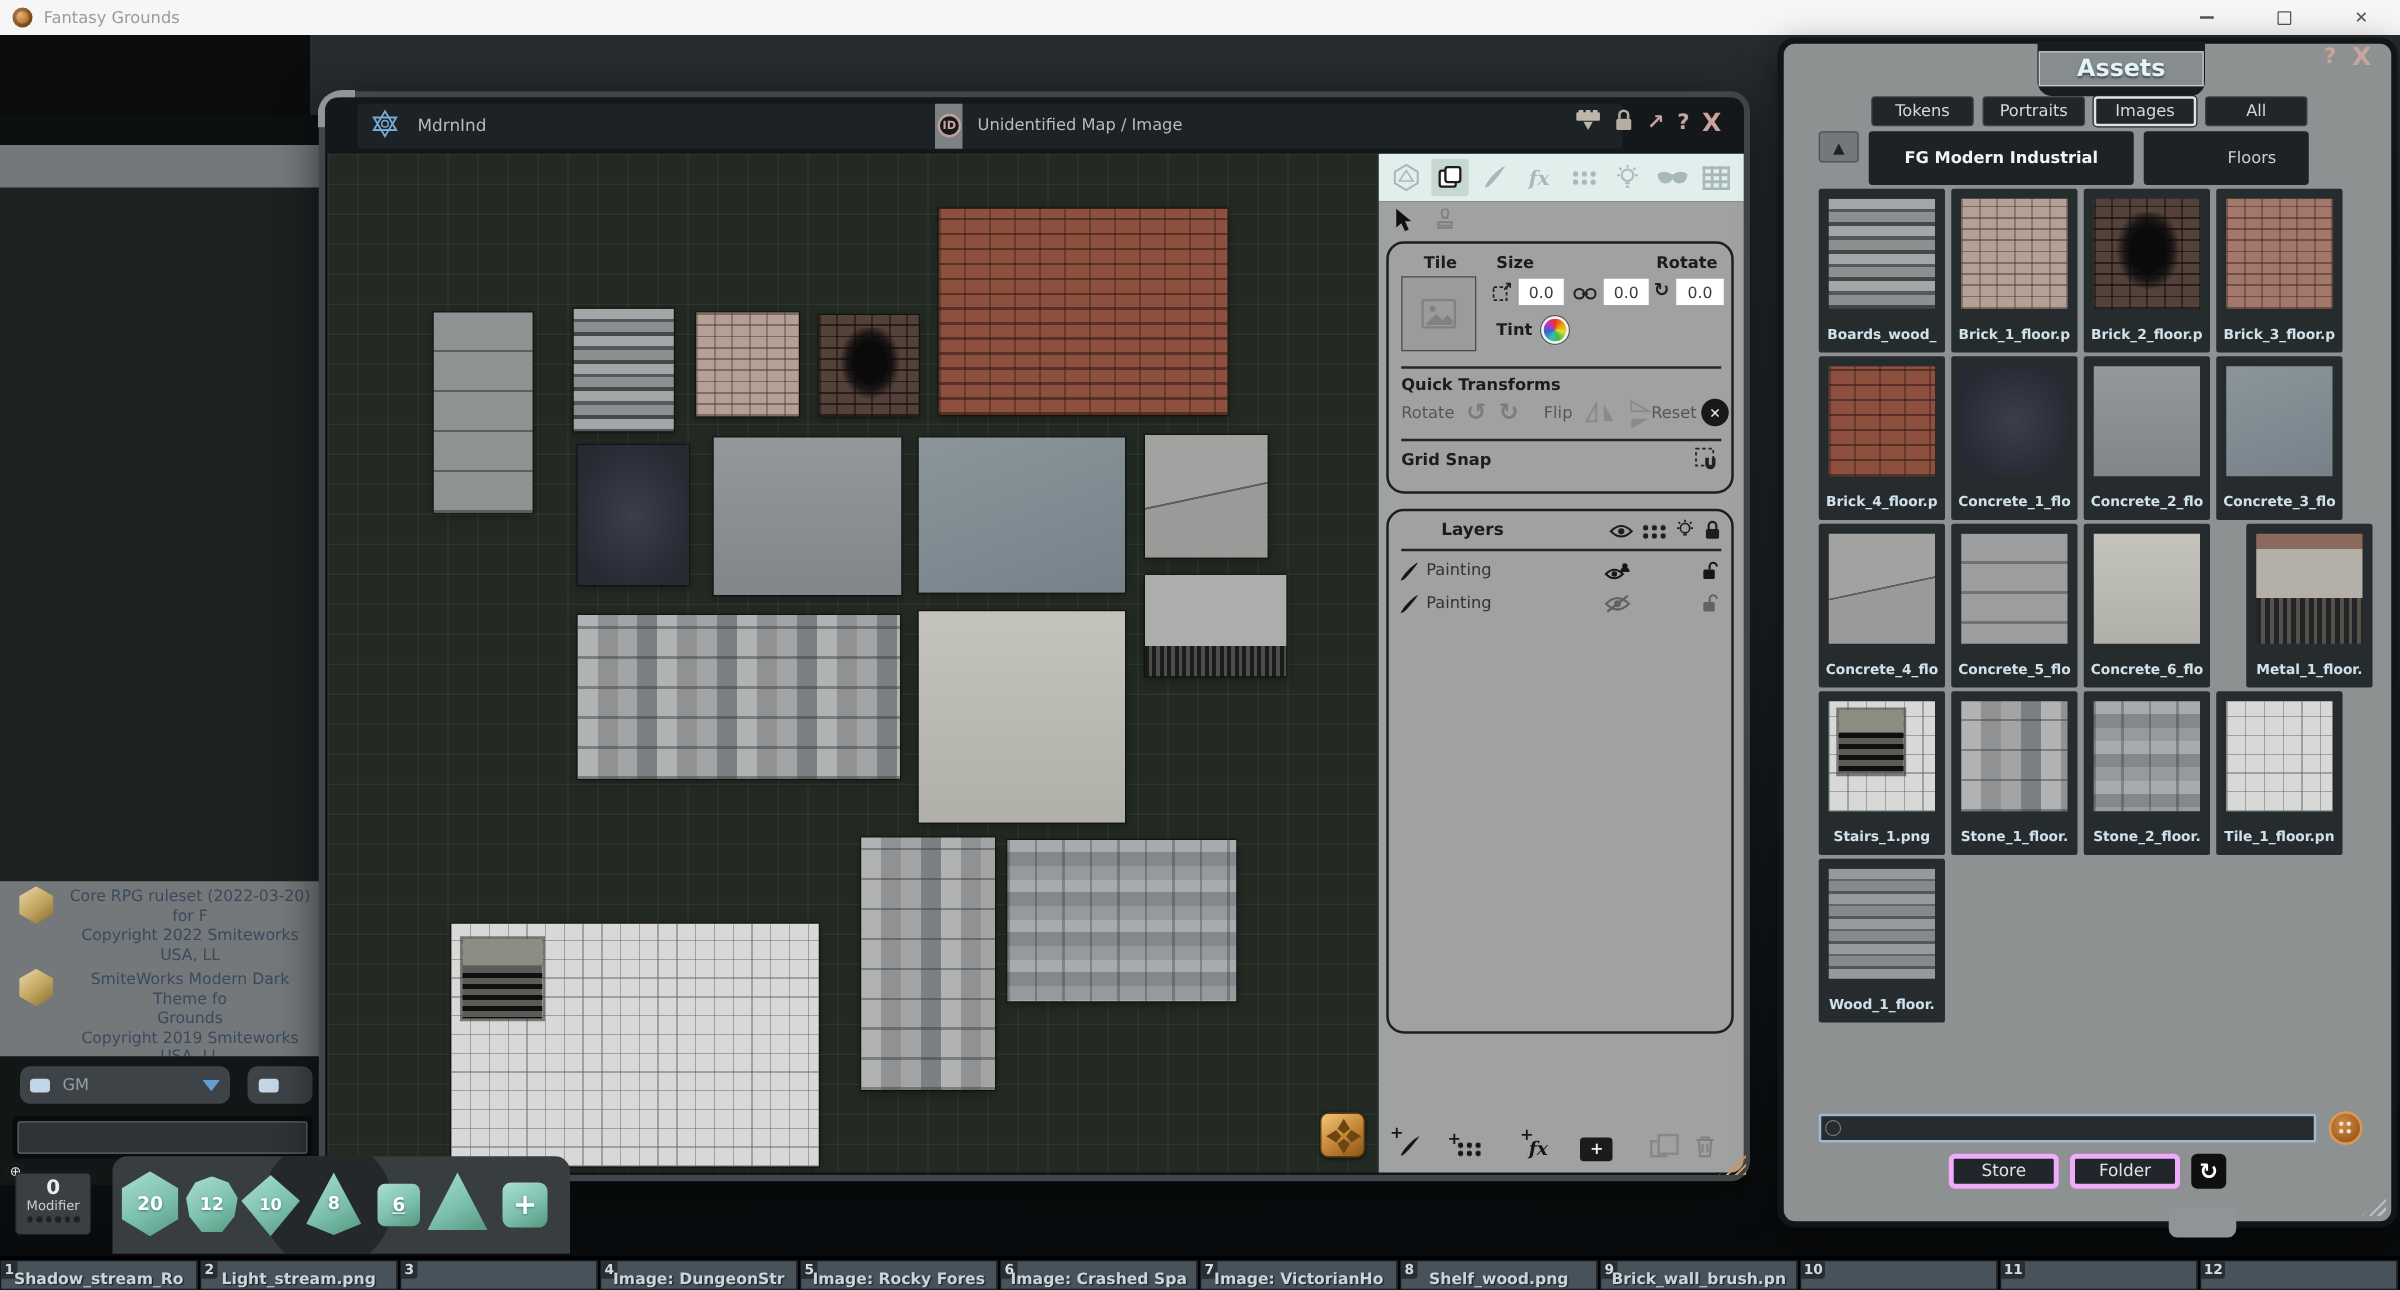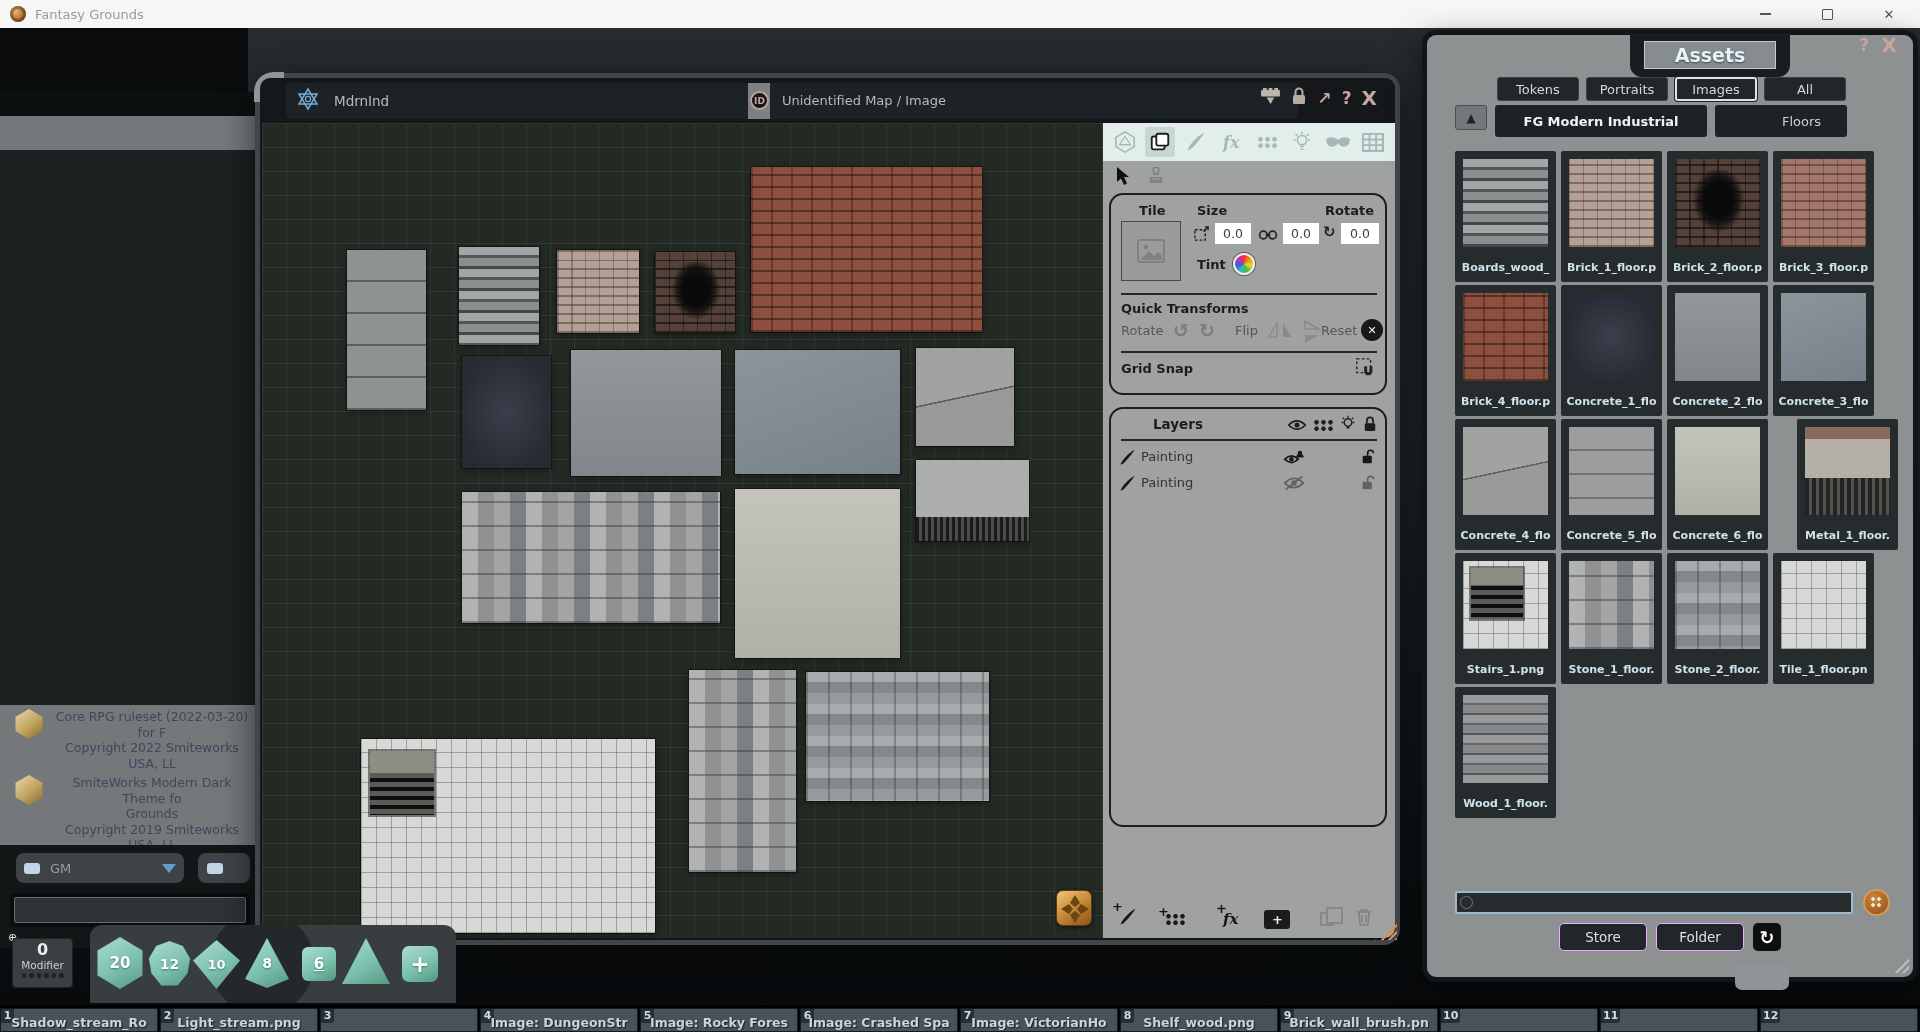--- a/index.html
+++ b/index.html
@@ -97,44 +97,44 @@
   .addplus::before{content:"+";position:absolute;left:-7px;top:-9px;font-weight:bold;font-size:13px;color:#161616;}
   .folder-add{width:26px;height:19px;background:#1b1b1b;border-radius:3px;color:#eee;font-weight:bold;font-size:13px;display:flex;align-items:center;justify-content:center;}
   .copy-ic{position:relative;width:14px;height:14px;border:2px solid #77777b;opacity:.6;}
   .copy-ic::after{content:"";position:absolute;left:4px;top:-7px;width:13px;height:13px;border:2px solid #77777b;background:#a0a2a1;}
   .mw-resize{position:absolute;right:-2px;bottom:-2px;width:22px;height:16px;
     background:repeating-linear-gradient(135deg,#d8914e 0 2px,transparent 2px 5px);clip-path:polygon(100% 0,100% 100%,0 100%);}
 
   
   .assets-win{position:absolute;left:1422px;top:30px;width:496px;height:952px;background:#8e9192;
     border:5px solid #111517;border-radius:14px;box-shadow:0 10px 30px rgba(0,0,0,.5);}
-  .as-titletab{position:absolute;left:203px;top:-2px;width:160px;height:44px;background:#181d20;border-radius:0 0 12px 12px;display:flex;align-items:center;justify-content:center;}
+  .as-titletab{position:absolute;left:203px;top:-2px;width:134px;height:44px;background:#181d20;border-radius:0 0 12px 12px;display:flex;align-items:center;justify-content:center;}
   .as-titlebox{width:132px;height:28px;background:#878d8f;border:1px solid #c4c9cb;display:flex;align-items:center;justify-content:center;}
   .as-title{font-size:19px;font-weight:bold;color:#e2f3f9;text-shadow:0 1px 2px rgba(0,0,0,.5);}
   .as-help{position:absolute;right:44px;top:0px;}
   .as-close{position:absolute;right:16px;top:-2px;}
   .as-tabs{position:absolute;left:70px;top:42px;display:flex;gap:7px;}
   .as-tab{width:82px;height:24px;background:#21262a;border:1px solid #3c4145;border-radius:3px;color:#d3d8da;font-size:13px;display:flex;align-items:center;justify-content:center;}
   .as-tab.active{border:2px solid #dfe3e3;box-shadow:0 0 0 1px #202428;}
   .as-nav{position:absolute;left:28px;top:70px;display:flex;gap:8px;}
   .up-btn{width:32px;height:25px;background:#72787b;border:1px solid #4a4f52;border-radius:3px;color:#1e2225;font-size:12px;display:flex;align-items:center;justify-content:center;}
-  .crumb{height:32px;background:#1d2225;border-radius:3px;color:#ccd1d3;font-size:13px;display:flex;align-items:center;justify-content:center;}
+  .crumb{height:43px;background:#1d2225;border-radius:3px;color:#ccd1d3;font-size:13px;display:flex;align-items:center;justify-content:center;}
   .crumb.b1{width:212px;font-weight:bold;color:#f1f4f5;}
   .crumb.b2{width:132px;padding-left:41px;}
   .asset-grid{position:absolute;left:28px;top:116px;width:430px;height:672px;}
   .asset-cell{position:absolute;width:101px;height:131px;background:#262b2d;border-radius:2px;}
   .thumb{position:relative;width:85px;height:88px;margin:8px auto 0;overflow:hidden;}
   .asset-label{position:absolute;left:0;bottom:8px;width:100%;text-align:center;font-size:11px;font-weight:bold;color:#cfe2ec;}
   .as-search{position:absolute;left:28px;top:856px;width:398px;height:23px;background:#272b2d;border:2px solid #9db9cd;border-radius:2px;display:flex;align-items:center;}
   .search-ring{width:13px;height:13px;border:1.5px solid #6d777c;border-radius:50%;margin-left:3px;}
   .orange-btn{position:absolute;left:436px;top:854px;width:27px;height:27px;border-radius:50%;
     background:radial-gradient(circle at 40% 35%,#cd8a42,#a05d1f 70%);border:2px solid #d99a55;}
   .orange-btn::after{content:"";position:absolute;inset:5px;background-image:radial-gradient(circle,#f4e9da 1.5px,transparent 2px);background-size:6px 6px;}
   .as-buttons{position:absolute;left:0;top:888px;width:100%;display:flex;justify-content:center;gap:9px;}
-  .as-btn{width:88px;height:28px;background:#21262a;border:1px solid #f0abfc;border-radius:5px;color:#dde1e2;font-size:13.5px;display:flex;align-items:center;justify-content:center;}
+  .as-btn{width:88px;height:28px;background:#21262a;border:4px solid #f0abfc;border-radius:5px;color:#dde1e2;font-size:13.5px;display:flex;align-items:center;justify-content:center;}
   .refresh-btn{width:28px;height:28px;background:#0e0f10;border-radius:5px;color:#fff;font-size:18px;font-weight:bold;display:flex;align-items:center;justify-content:center;}
   .as-resize{position:absolute;right:4px;bottom:4px;width:20px;height:16px;
     background:repeating-linear-gradient(135deg,#b9bec0 0 2px,transparent 2px 5px);clip-path:polygon(100% 0,100% 100%,0 100%);}
   .stub-tab{position:absolute;left:1735px;top:966px;width:54px;height:24px;background:#8f9597;border-radius:0 0 7px 7px;}
 
   
   .dice-tray{position:absolute;left:90px;top:925px;width:366px;height:78px;background:#383d3f;border-radius:12px 12px 0 0;overflow:hidden;}
   .tray-circle{position:absolute;left:120px;top:-14px;width:104px;height:104px;border-radius:50%;background:#24282a;}
   .die{position:absolute;display:flex;align-items:center;justify-content:center;color:#fff;font-weight:bold;
     background:linear-gradient(150deg,#abdfcf,#7cc0ae 55%,#54977f);text-shadow:0 1px 2px rgba(20,80,60,.6);}

